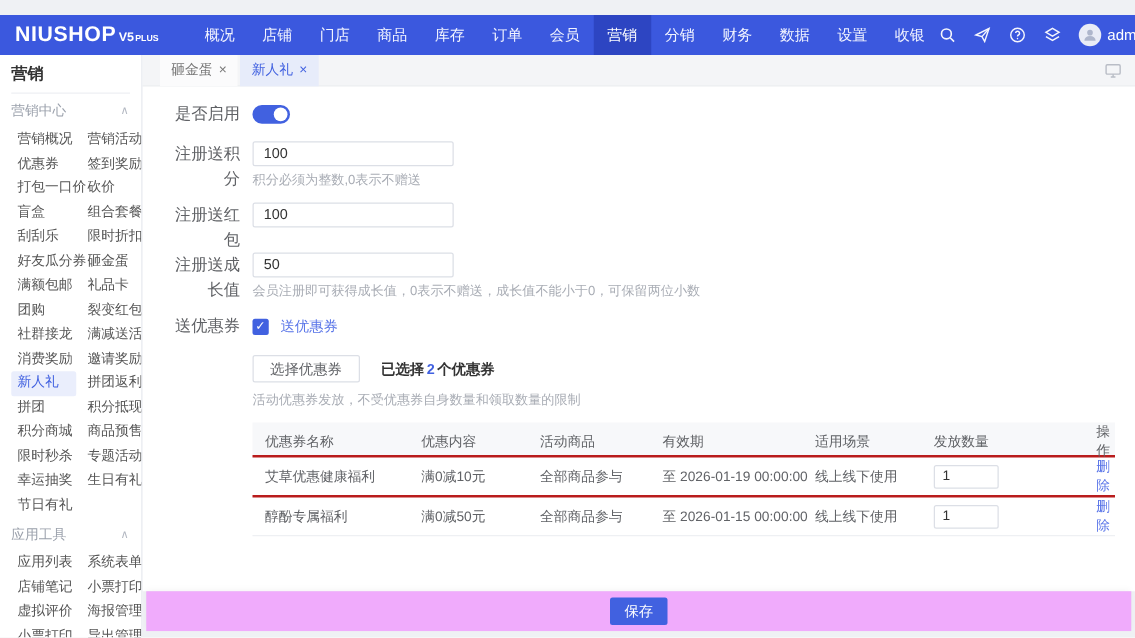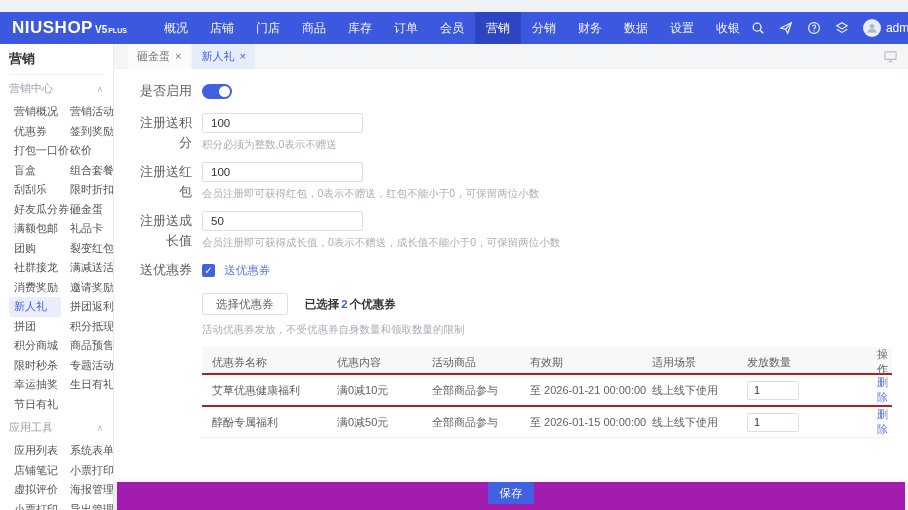--- a/index.html
+++ b/index.html
@@ -61,21 +61,21 @@
   
   .tbl { margin-top:4px; border-bottom:1px solid #eef0f3; }
   .tr { display:grid; grid-template-columns:125px 95px 98px 122px 95px 130px 1fr; align-items:center; padding:0 10px; }
   .thead { background:#f7f8fa; height:26px; font-size:11px; color:#606266; }
   .trow { height:32px; border-top:2px solid #b91c1c; font-size:11px; color:#606266; background:#fff; }
   .td-right { text-align:right; padding-right:2px; }
   .qty-input { width:52px; height:19px; border:1px solid #dcdfe6; border-radius:2px; font-size:11px; color:#333; padding:0 6px; outline:none; font-family:inherit; }
   .link-del { color:#5874e8; cursor:pointer; font-size:11px; }
 
   .gray-gap { flex:1; background:#eff1f4; }
-  .footer { height:32px; background:#a21caf; margin:0 3px; box-shadow:0 -2px 5px rgba(0,0,0,.04); display:flex; justify-content:center; flex-shrink:0; }
+  .footer { height:32px; background:#f0abfc; margin:0 3px; box-shadow:0 -2px 5px rgba(0,0,0,.04); display:flex; align-items:center; justify-content:center; flex-shrink:0; }
   .btn-save { width:46px; height:22px; background:#4161e0; color:#fff; border:none; border-radius:2px; font-size:11.5px; cursor:pointer; font-family:inherit; }
   .bottom-strip { height:8px; background:#eff1f4; flex-shrink:0; }
 </style>
 </head>
 <body>
 
 <div class="app">
 
   <div class="navbar">
     <div class="logo">
@@ -232,21 +232,20 @@
             <div class="f-ctrl">
               <input class="txt-input" type="text" value="100" style="">
               <div class="hint">积分必须为整数,0表示不赠送</div>
             </div>
           </div>
 
           <div class="form-row">
             <div class="f-label">注册送红包</div>
             <div class="f-ctrl">
               <input class="txt-input" type="text" value="100" style="">
-              <div class="hint">会员注册即可获得红包，0表示不赠送，红包不能小于0，可保留两位小数</div>
             </div>
           </div>
 
           <div class="form-row">
             <div class="f-label">注册送成长值</div>
             <div class="f-ctrl">
               <input class="txt-input" type="text" value="50" style="">
               <div class="hint">会员注册即可获得成长值，0表示不赠送，成长值不能小于0，可保留两位小数</div>
             </div>
           </div>
@@ -274,21 +273,21 @@
                   <div>活动商品</div>
                   <div>有效期</div>
                   <div>适用场景</div>
                   <div>发放数量</div>
                   <div class="td-right">操作</div>
                 </div>
                 <div class="tr trow">
                   <div>艾草优惠健康福利</div>
                   <div>满0减10元</div>
                   <div>全部商品参与</div>
-                  <div>至 2026-01-21 00:00:00</div>
+                  <div>至 2026-01-19 00:00:00</div>
                   <div>线上线下使用</div>
                   <div><input class="qty-input" type="text" value="1" style=""></div>
                   <div class="td-right"><span class="link-del">删除</span></div>
                 </div>
                 <div class="tr trow">
                   <div>醇酚专属福利</div>
                   <div>满0减50元</div>
                   <div>全部商品参与</div>
                   <div>至 2026-01-15 00:00:00</div>
                   <div>线上线下使用</div>

